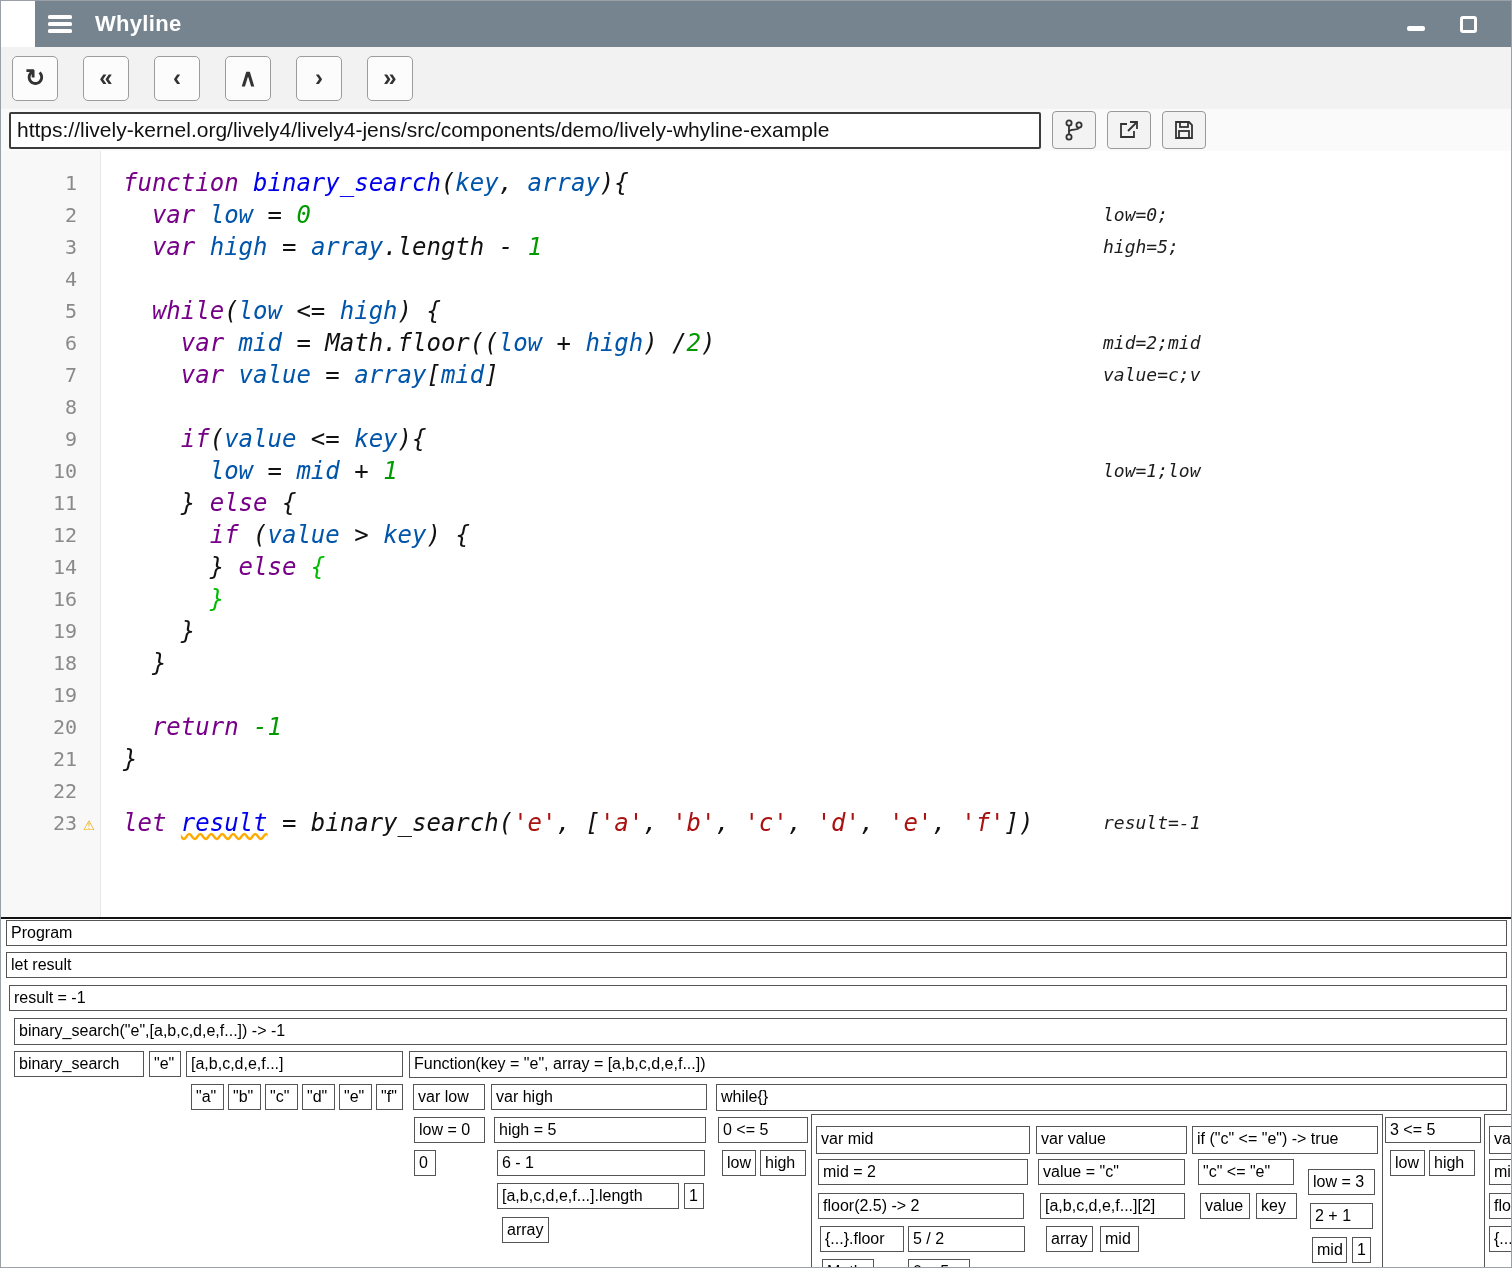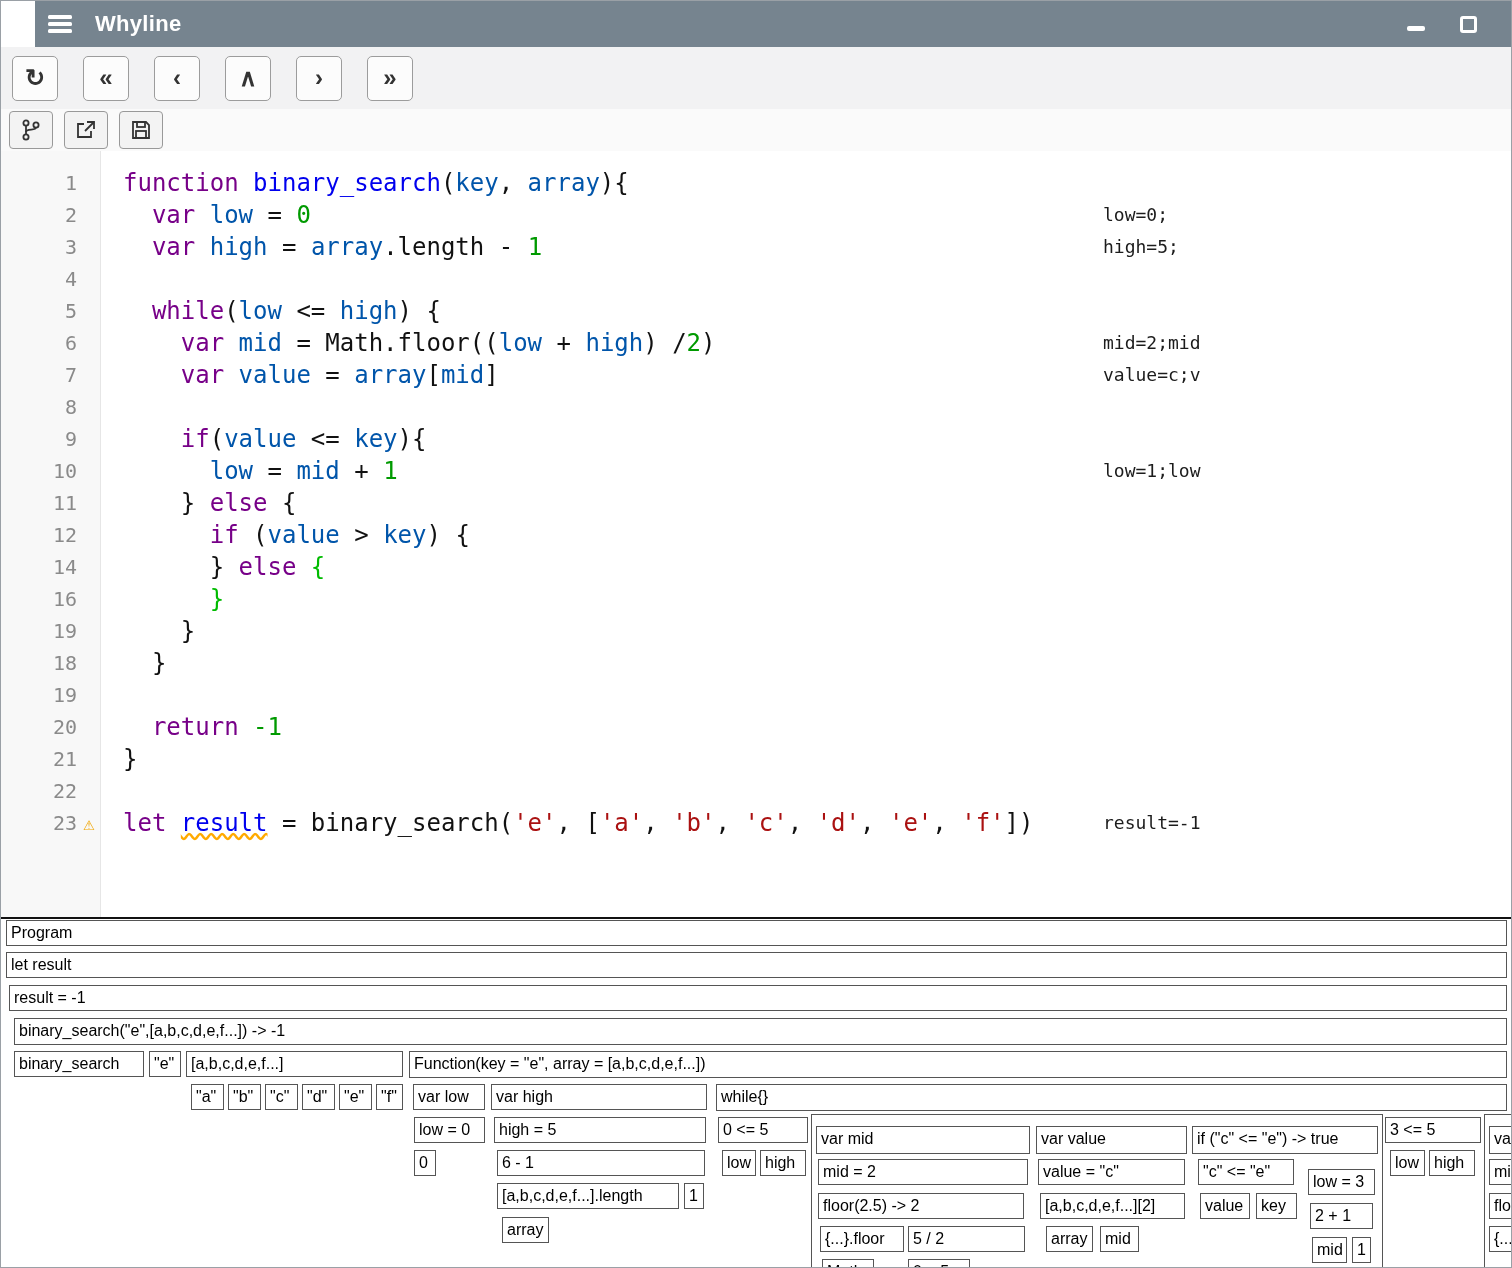--- a/index.html
+++ b/index.html
@@ -54,21 +54,21 @@
   .gutter-bg {
     position:absolute; top:0; left:0; width:100px; height:766px;
     background:#f8f8f8; border-right:1px solid #e6e6e6;
   }
   .lines { position:relative; padding-top:16px; }
   .cm-line { display:flex; height:32px; line-height:32px; }
   .gutter { flex:0 0 100px; width:100px; display:flex; justify-content:flex-end; align-items:center;
             font-size:20px; color:#8a8a8a; }
   .lnum { text-align:right; }
   .gslot { width:24px; text-align:center; font-size:19px; line-height:32px; color:#f0a500; }
-  .code { position:relative; flex:1; padding-left:22px; white-space:pre; color:#111; }
+  .code { position:relative; flex:1; padding-left:22px; white-space:pre; color:#111;font-style:italic; }
   .tok-k { color:#770088; }
   .tok-v { color:#0055aa; }
   .tok-d { color:#0000ee; }
   .tok-n { color:#009a00; }
   .tok-s { color:#aa1111; }
   .tok-g { color:#00bb00; }
   .tok-u { color:#0000ee; text-decoration:underline; text-decoration-style:wavy; text-decoration-color:#ffaa00; }
   .ann {
     position:absolute; left:1002px; top:0; line-height:32px;
     font-size:18px; color:#1c1c1c; white-space:pre;
@@ -127,20 +127,21 @@
     </button>
   <button class="tb-btn">
       <span>›</span>
     </button>
   <button class="tb-btn">
       <span>»</span>
     </button>
 </div>
 
 <div class="urlrow">
+  <input class="url-input" type="text" value="https://lively-kernel.org/lively4/lively4-jens/src/components/demo/lively-whyline-example" style="">
   <button class="icon-btn">
     <svg width="24" height="24" viewBox="0 0 24 24">
       <circle cx="7" cy="5" r="2.6"></circle>
       <circle cx="7" cy="19" r="2.6"></circle>
       <circle cx="17" cy="7" r="2.6"></circle>
       <line x1="7" y1="7.6" x2="7" y2="16.4"></line>
       <path d="M7 14 C 7 10, 17 13, 17 9.6"></path>
     </svg>
   </button>
   <button class="icon-btn">

